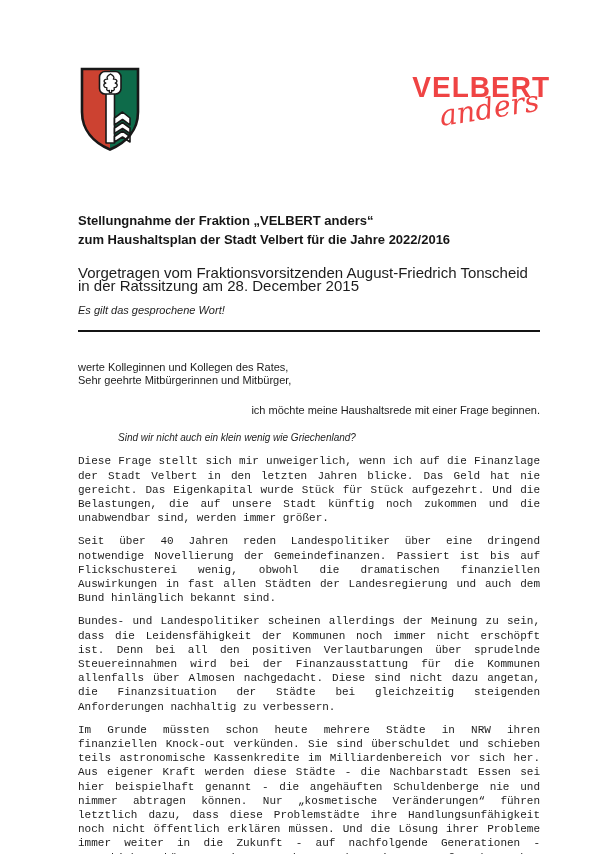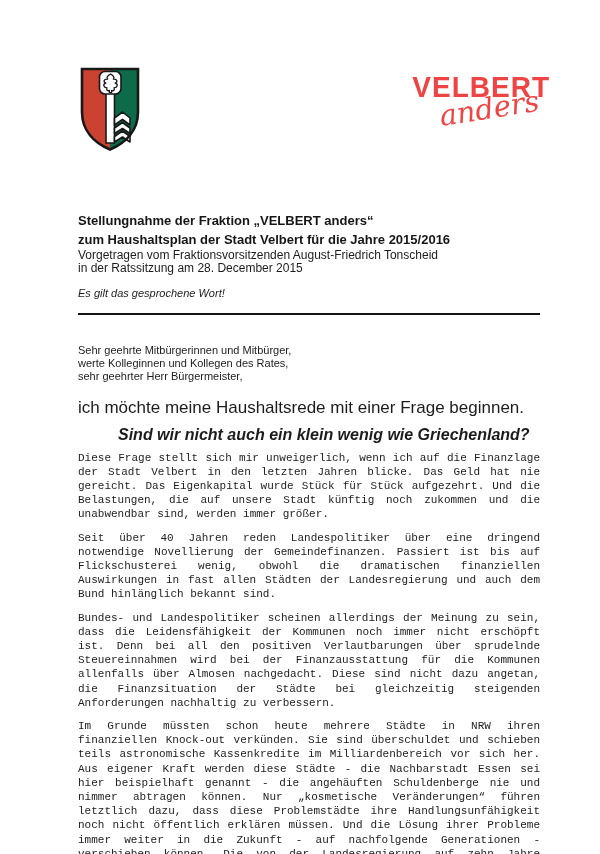--- a/index.html
+++ b/index.html
@@ -50,36 +50,36 @@
     position: absolute;
     left: 78px; top: 211px;
     width: 462px;
   }
   .doc-title {
     font-size: 13px;
     font-weight: bold;
     line-height: 19px;
     color: #161616;
   }
-  .meta { font-size: 12px; line-height: 13px; }
+  .meta { margin-top: 17px; font-size: 15px; line-height: 13px; }
   .spoken { margin-top: 12px; font-size: 11px; line-height: 13px; font-style: italic; }
   .rule {
     margin: 13px 0 0 0;
     border: none;
     border-top: 2px solid #141414;
     height: 0;
   }
   .salutation { margin-top: 29px; font-size: 11px; line-height: 13.2px; }
-  .intro { margin-top: 17px; font-size: 17px; line-height: 13px; }
+  .intro { margin-top: 17px; font-size: 11px; line-height: 13px; text-align: right; }
   .question {
     margin-top: 14px;
     margin-left: 40px;
-    font-size: 16px;
+    font-size: 10px;
     font-style: italic;
-    font-weight: bold;
+    font-weight: normal;
     line-height: 13px;
   }
   .body-par {
     margin: 9px 0 0 0;
     font-size: 11px;
     line-height: 14.2px;
     text-align: justify;
     font-family: Liberation Mono, monospace;
   }
   .body-par:first-of-type { margin-top: 10px; }
@@ -112,36 +112,35 @@
 
   <div class="logo">
     <div class="logo-velbert">VELBERT</div>
     <div class="logo-anders">anders</div>
   </div>
 
   <div class="content">
 
     <div class="doc-title">
       <div>Stellungnahme der Fraktion „VELBERT anders“</div>
-      <div>zum Haushaltsplan der Stadt Velbert für die Jahre 2015/2016</div>
+      <div>zum Haushaltsplan der Stadt Velbert für die Jahre 2022/2016</div>
     </div>
 
     <div class="meta">
       <div>Vorgetragen vom Fraktionsvorsitzenden August-Friedrich Tonscheid</div>
       <div>in der Ratssitzung am 28. December 2015</div>
     </div>
 
     <div class="spoken">Es gilt das gesprochene Wort!</div>
 
     <hr class="rule">
 
     <div class="salutation">
+      <div>werte Kolleginnen und Kollegen des Rates,</div>
       <div>Sehr geehrte Mitbürgerinnen und Mitbürger,</div>
-      <div>werte Kolleginnen und Kollegen des Rates,</div>
-      <div>sehr geehrter Herr Bürgermeister,</div>
     </div>
 
     <div class="intro">ich möchte meine Haushaltsrede mit einer Frage beginnen.</div>
 
     <div class="question">Sind wir nicht auch ein klein wenig wie Griechenland?</div>
 
     <p class="body-par">Diese Frage stellt sich mir unweigerlich, wenn ich auf die Finanzlage der Stadt Velbert in den letzten Jahren blicke. Das Geld hat nie gereicht. Das Eigenkapital wurde Stück für Stück aufgezehrt. Und die Belastungen, die auf unsere Stadt künftig noch zukommen und die unabwendbar sind, werden immer größer.</p>
     <p class="body-par">Seit über 40 Jahren reden Landespolitiker über eine dringend notwendige Novellierung der Gemeindefinanzen. Passiert ist bis auf Flickschusterei wenig, obwohl die dramatischen finanziellen Auswirkungen in fast allen Städten der Landesregierung und auch dem Bund hinlänglich bekannt sind.</p>
     <p class="body-par">Bundes- und Landespolitiker scheinen allerdings der Meinung zu sein, dass die Leidensfähigkeit der Kommunen noch immer nicht erschöpft ist. Denn bei all den positiven Verlautbarungen über sprudelnde Steuereinnahmen wird bei der Finanzausstattung für die Kommunen allenfalls über Almosen nachgedacht. Diese sind nicht dazu angetan, die Finanzsituation der Städte bei gleichzeitig steigenden Anforderungen nachhaltig zu verbessern.</p>
     <p class="body-par">Im Grunde müssten schon heute mehrere Städte in NRW ihren finanziellen Knock-out verkünden. Sie sind überschuldet und schieben teils astronomische Kassenkredite im Milliardenbereich vor sich her. Aus eigener Kraft werden diese Städte - die Nachbarstadt Essen sei hier beispielhaft genannt - die angehäuften Schuldenberge nie und nimmer abtragen können. Nur „kosmetische Veränderungen“ führen letztlich dazu, dass diese Problemstädte ihre Handlungsunfähigkeit noch nicht öffentlich erklären müssen. Und die Lösung ihrer Probleme immer weiter in die Zukunft - auf nachfolgende Generationen - verschieben können. Die von der Landesregierung auf zehn Jahre erweiterte Frist für die Erreichung eines ausgeglichenen Haushalts ist hier das Paradebeispiel.</p>

